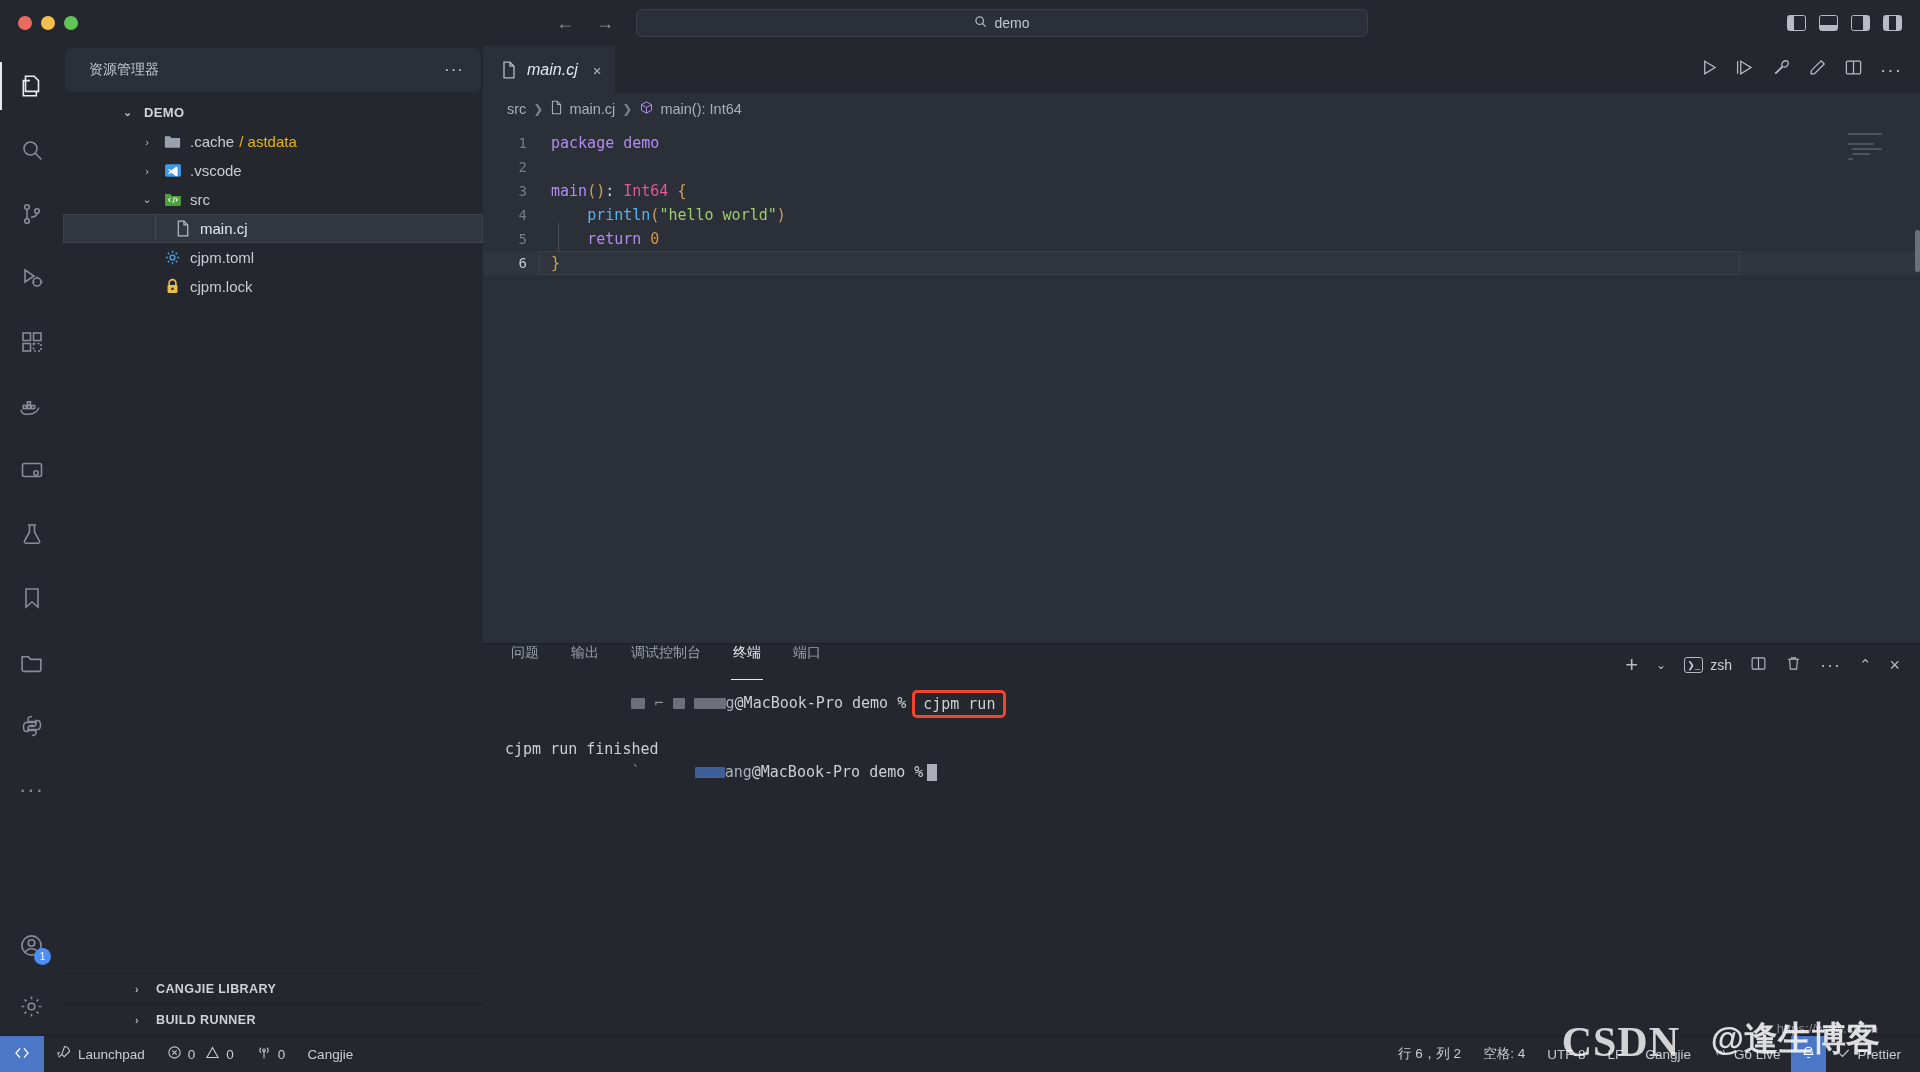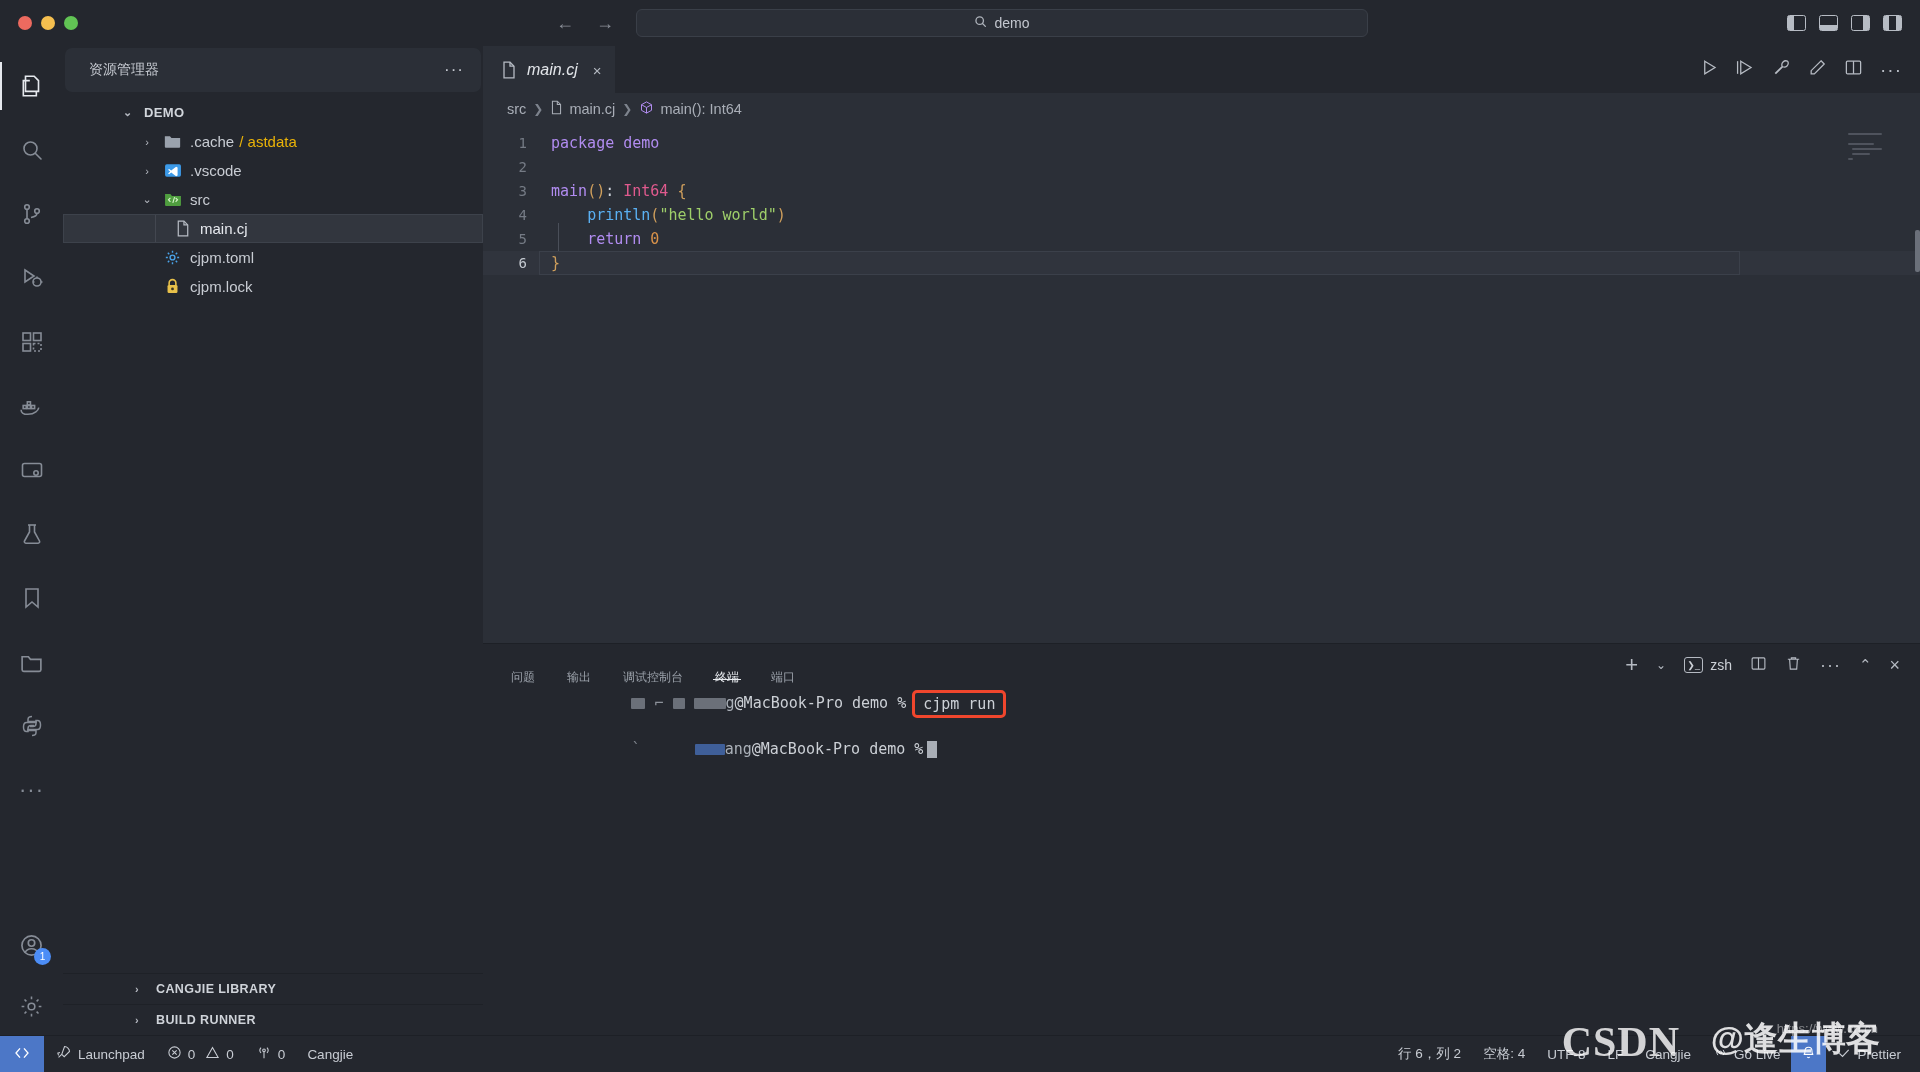--- a/index.html
+++ b/index.html
@@ -129,21 +129,21 @@
 
   .minimap { position: absolute; right: 16px; top: 8px; width: 56px; opacity: .55; }
   .mm { height: 2px; background: #6d727c; margin-bottom: 3px; border-radius: 1px; }
 
   .scroll-tick { position: absolute; right: 0; width: 5px; background: #6b707a; border-radius: 2px; }
 
   
   .panel { height: 392px; background: #24272e; display: flex; flex-direction: column; flex: 0 0 392px; border-top: 1px solid #1d2026; }
   .panelbar { height: 42px; display: flex; align-items: stretch; padding-left: 12px; }
   .ptab {
-    display: flex; align-items: flex-end; padding: 0 16px; font-size: 12px; color: #9aa0a9;
+    display: flex; align-items: flex-start; padding: 0 16px; font-size: 14px; color: #9aa0a9;
     position: relative;
   }
   .ptab.active { color: #e7eaee; }
   .ptab.active::after { content: ""; position: absolute; left: 14px; right: 14px; bottom: 6px; height: 1.5px; background: #e7eaee; }
   .panel-actions { margin-left: auto; display: flex; align-items: center; gap: 18px; padding-right: 20px; color: #b5bac2; font-size: 15px; }
   .zshbtn { display: flex; align-items: center; gap: 7px; font-size: 14px; color: #cdd1d7; }
   .termico { width: 19px; height: 16px; border: 1.4px solid #b5bac2; border-radius: 3px; display:flex; align-items:center; justify-content:center; font-size:9px; }
 
   .terminal {
     flex: 1; font-family: "DejaVu Sans Mono", monospace; font-size: 15px; line-height: 23px;
@@ -594,20 +594,23 @@
             <span>
               <span class="blk" style="width:14px;"></span><span style="color:#8d929a;">&nbsp;⌐&nbsp;</span><span class="blk" style="width:12px;"></span><span>&nbsp;</span><span class="blk" style="width:32px;"></span><span style="color:#aab0b8;">g</span>
             </span>
             <span>@MacBook-Pro demo %</span>
             <span class="hl-box">cjpm run</span>
           </div>
 
 
           <div class="tline"><span></span></div>
 
+          <div class="tline">
+            <span>cjpm run finished</span>
+          </div>
 
           <div class="tline">
             <span>
               <span style="color:#7d838b;">`&nbsp;&nbsp;&nbsp;&nbsp;&nbsp;&nbsp;</span><span class="blk" style="width:30px;background:#4c77c7;opacity:.7;"></span><span style="color:#aab0b8;">ang</span>
             </span>
             <span>@MacBook-Pro demo %</span>
             <span class="cursor"></span>
           </div>
         </div>
       </div>

